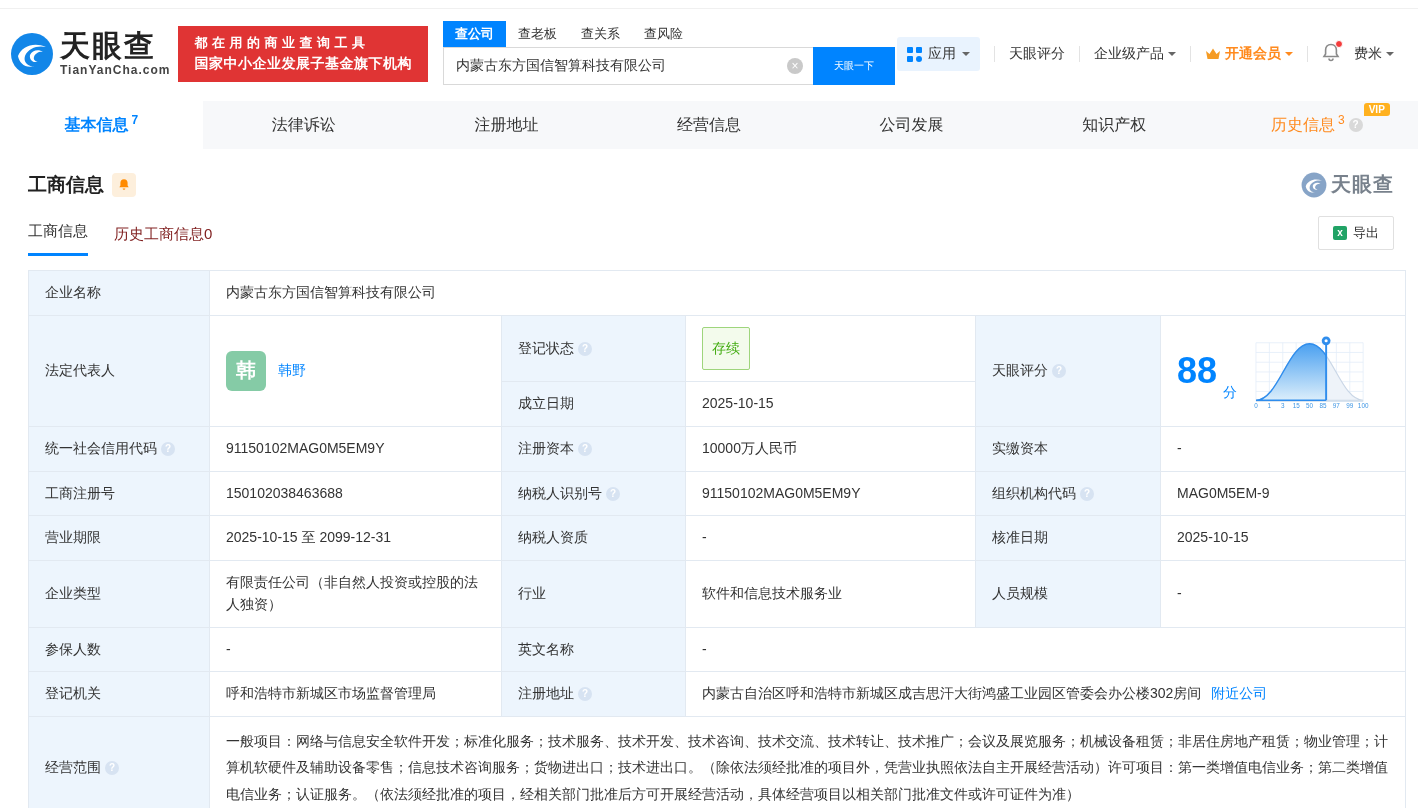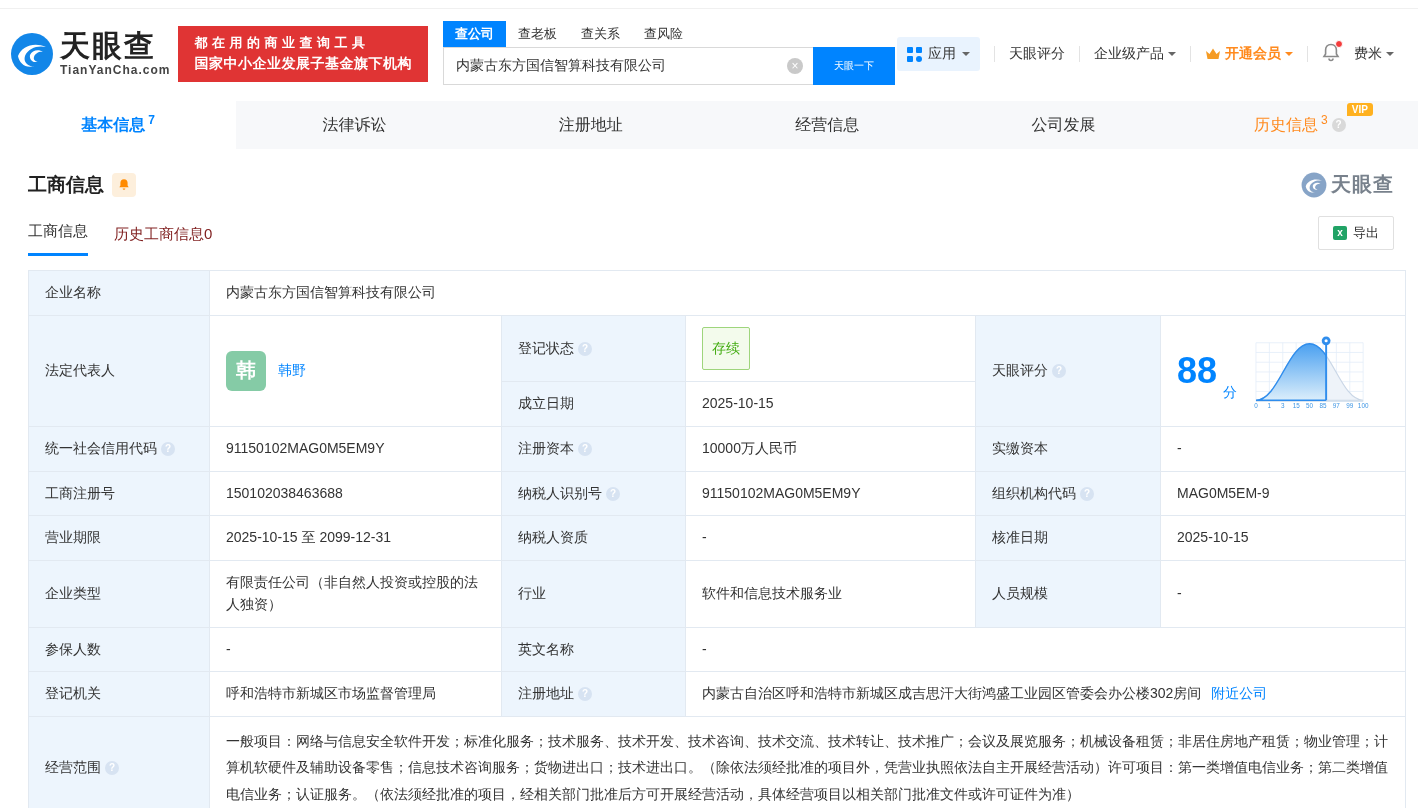--- a/index.html
+++ b/index.html
@@ -156,20 +156,23 @@
   </div>
   <div class="nav-tab">
     <span>注册地址</span>
   </div>
   <div class="nav-tab">
     <span>经营信息</span>
   </div>
   <div class="nav-tab">
     <span>公司发展</span>
   </div>
+  <div class="nav-tab">
+    <span>知识产权</span>
+  </div>
   <div class="nav-tab history">
     <span class="vip-badge">VIP</span>
     <span>历史信息</span>
     <span class="tab-count">3</span>
     <span class="q gray"></span>
   </div>
 </nav>
 
 <div class="section-head">
   <span class="section-title">工商信息</span>

